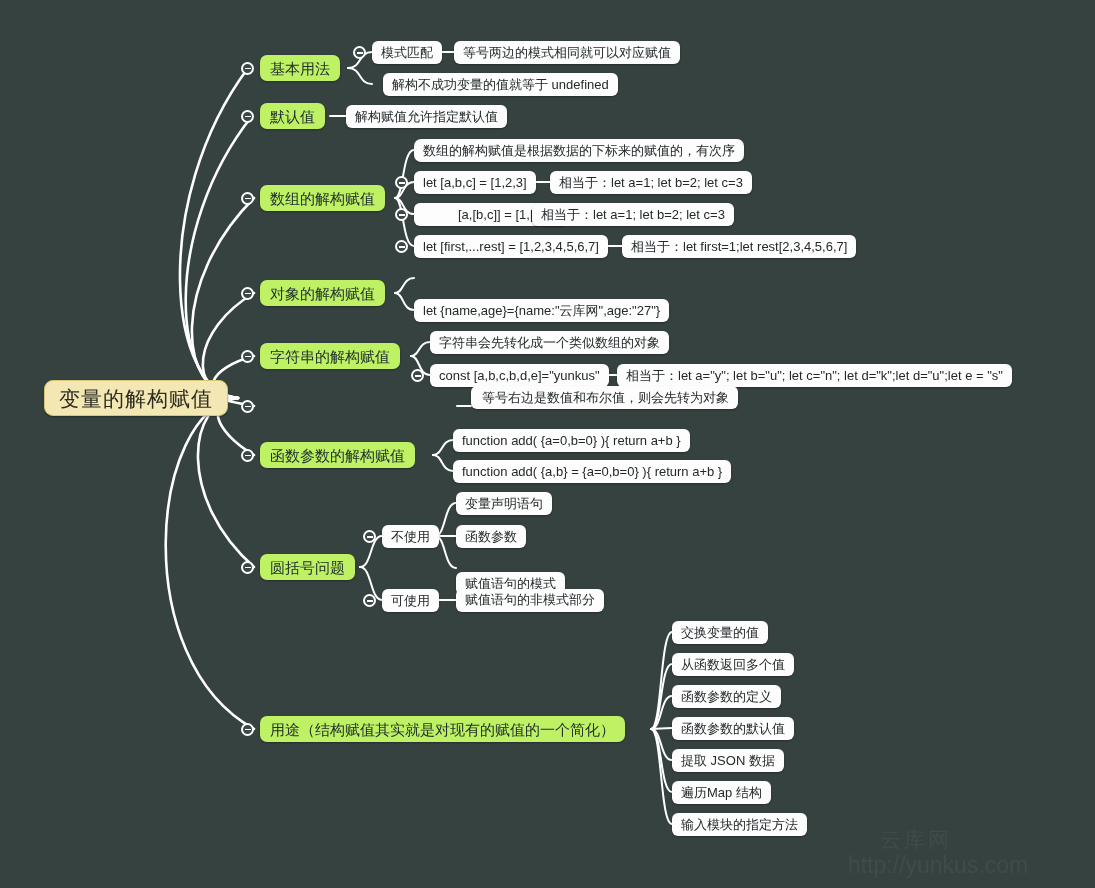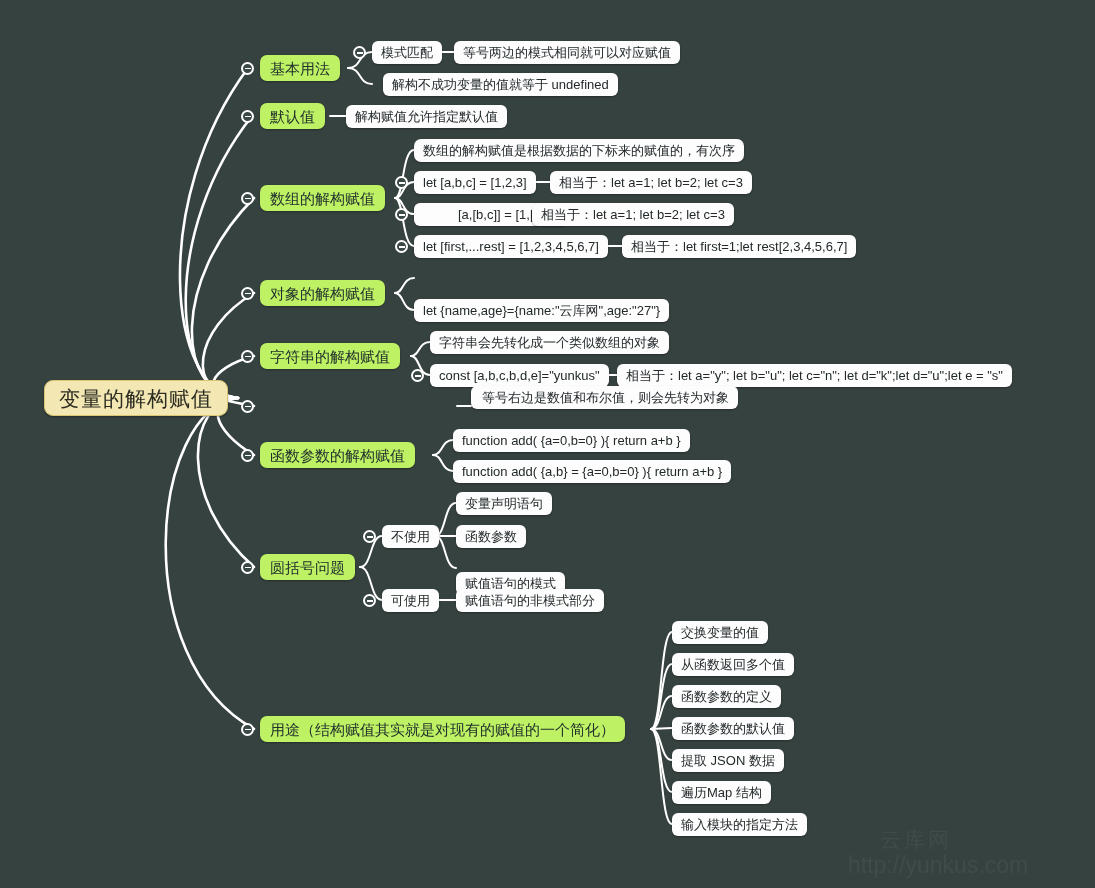--- a/index.html
+++ b/index.html
@@ -216,21 +216,21 @@
 
   <div class="node leaf" style="left:382px;top:525px;">不使用</div>
   <div class="toggle" style="left:363px;top:530px;"></div>
 
   <div class="node leaf" style="left:456px;top:492px;">变量声明语句</div>
   <div class="node leaf" style="left:456px;top:525px;">函数参数</div>
   <div class="node leaf" style="left:456px;top:557px;margin-top:15px;">赋值语句的模式</div>
 
   <div class="node leaf" style="left:382px;top:589px;">可使用</div>
   <div class="toggle" style="left:363px;top:594px;"></div>
-  <div class="node leaf" style="left:456px;top:589px;">赋值语句的非模式部分</div>
+  <div class="node leaf" style="left:456px;top:589px;font-family:Liberation Mono, monospace;">赋值语句的非模式部分</div>
 
   <div class="node leaf" style="left:672px;top:621px;">交换变量的值</div>
   <div class="node leaf" style="left:672px;top:653px;">从函数返回多个值</div>
   <div class="node leaf" style="left:672px;top:685px;">函数参数的定义</div>
   <div class="node leaf" style="left:672px;top:717px;">函数参数的默认值</div>
   <div class="node leaf" style="left:672px;top:749px;">提取 JSON 数据</div>
   <div class="node leaf" style="left:672px;top:781px;">遍历Map 结构</div>
   <div class="node leaf" style="left:672px;top:813px;border-radius:6px;">输入模块的指定方法</div>
 
   <div class="watermark wm1" style="left:880px;top:828px;">云库网</div>

